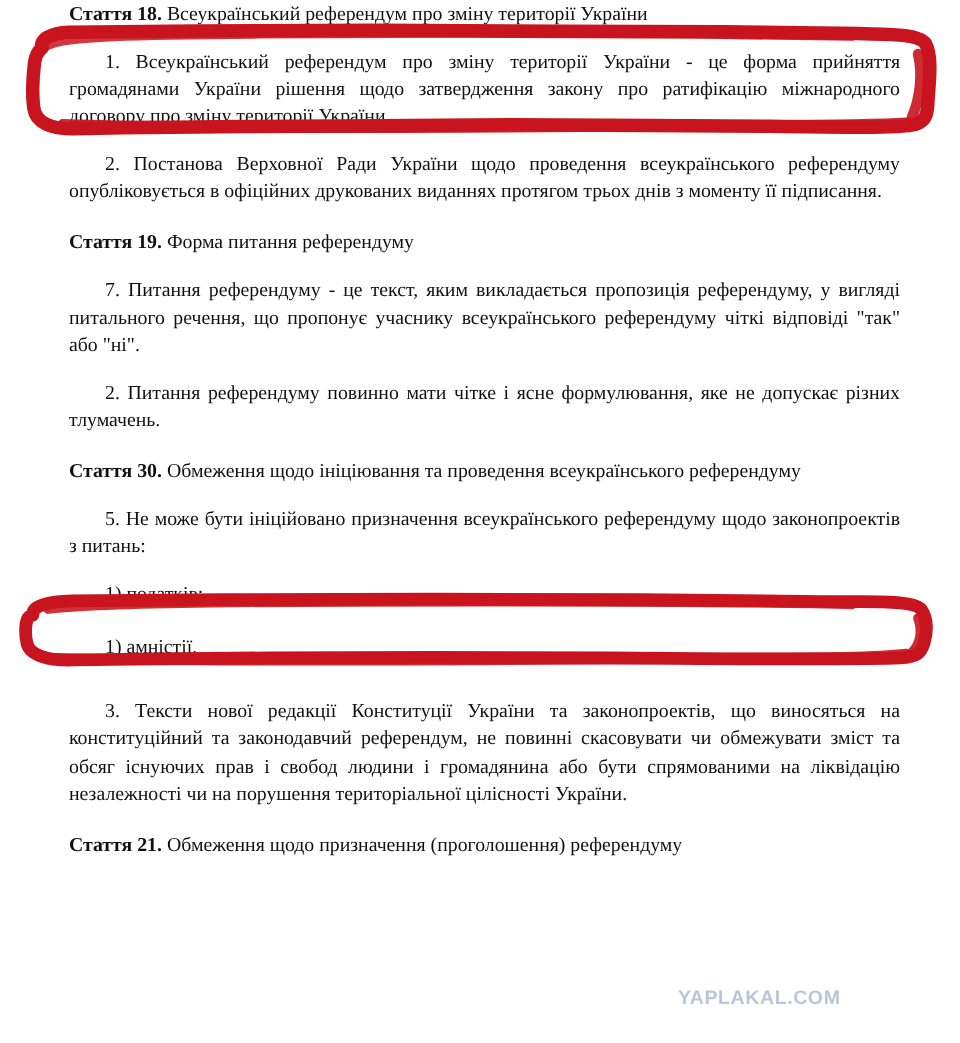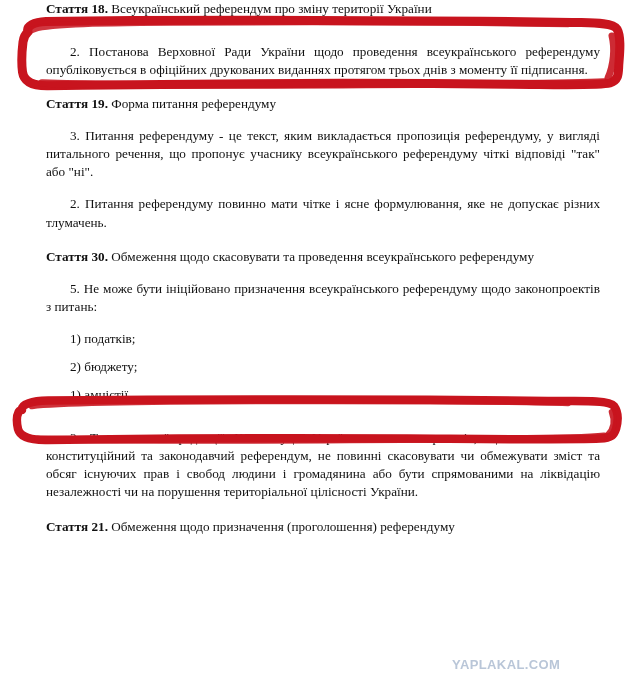--- a/index.html
+++ b/index.html
@@ -108,50 +108,50 @@
 <body>
 
 <div id="page">
 
   <div class="doc-body">
 
     <p class="heading"><span class="art-label">Стаття 18.</span> <span>Всеукраїнський референдум про зміну території України</span></p>
 
     <div class="spacer-md"></div>
 
+    <p class="para">1. Всеукраїнський референдум про зміну території України - це форма прийняття громадянами України рішення щодо затвердження закону про ратифікацію міжнародного договору про зміну території України.</p>
 
     <div class="spacer-md"></div>
 
     <p class="para">2. Постанова Верховної Ради України щодо проведення всеукраїнського референдуму опубліковується в офіційних друкованих виданнях протягом трьох днів з моменту її підписання.</p>
 
     <div class="spacer-lg"></div>
 
     <p class="heading"><span class="art-label">Стаття 19.</span> <span>Форма питання референдуму</span></p>
 
     <div class="spacer-md"></div>
 
-    <p class="para">3. Питання референдуму - це текст, яким викладається пропозиція референдуму, у вигляді питального речення, що пропонує учаснику всеукраїнського референдуму чіткі відповіді "так" або "ні".</p>
+    <p class="para">7. Питання референдуму - це текст, яким викладається пропозиція референдуму, у вигляді питального речення, що пропонує учаснику всеукраїнського референдуму чіткі відповіді "так" або "ні".</p>
 
     <div class="spacer-md"></div>
 
     <p class="para">2. Питання референдуму повинно мати чітке і ясне формулювання, яке не допускає різних тлумачень.</p>
 
     <div class="spacer-lg"></div>
 
-    <p class="heading"><span class="art-label">Стаття 30.</span> <span>Обмеження щодо скасовувати та проведення всеукраїнського референдуму</span></p>
+    <p class="heading"><span class="art-label">Стаття 30.</span> <span>Обмеження щодо ініціювання та проведення всеукраїнського референдуму</span></p>
 
     <div class="spacer-md"></div>
 
     <p class="para">5. Не може бути ініційовано призначення всеукраїнського референдуму щодо законопроектів з питань:</p>
 
     <div class="spacer-md"></div>
 
     <p class="list-item">1) податків;</p>
     <div class="spacer-sm"></div>
-    <p class="list-item">2) бюджету;</p>
     <div class="spacer-sm"></div>
     <p class="list-item">1) амністії.</p>
 
     <div class="spacer-md"></div>
 
 
     <div class="spacer-md"></div>
 
     <p class="para">3. Тексти нової редакції Конституції України та законопроектів, що виносяться на конституційний та законодавчий референдум, не повинні скасовувати чи обмежувати зміст та обсяг існуючих прав і свобод людини і громадянина або бути спрямованими на ліквідацію незалежності чи на порушення територіальної цілісності України.</p>
 

